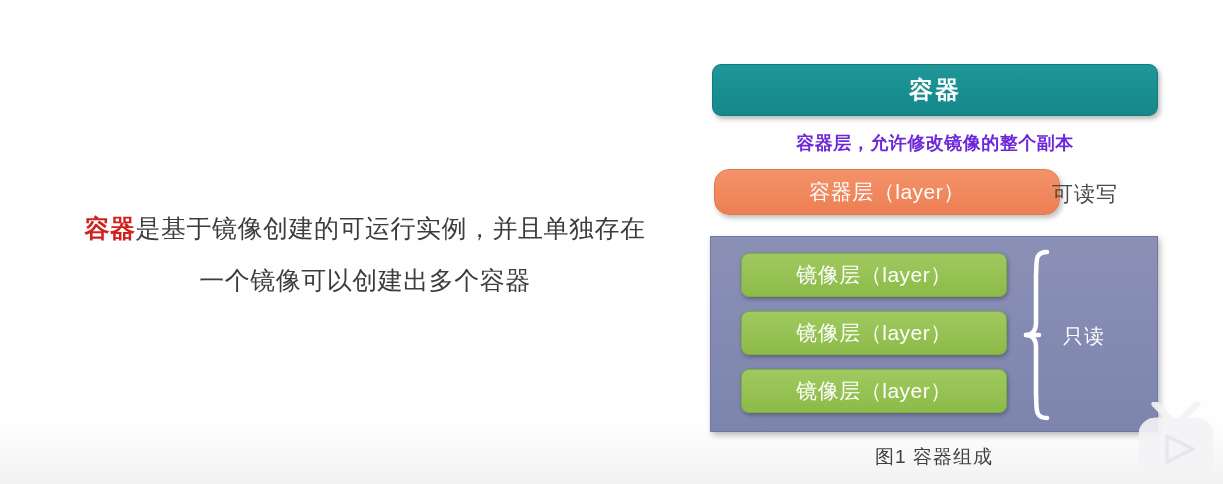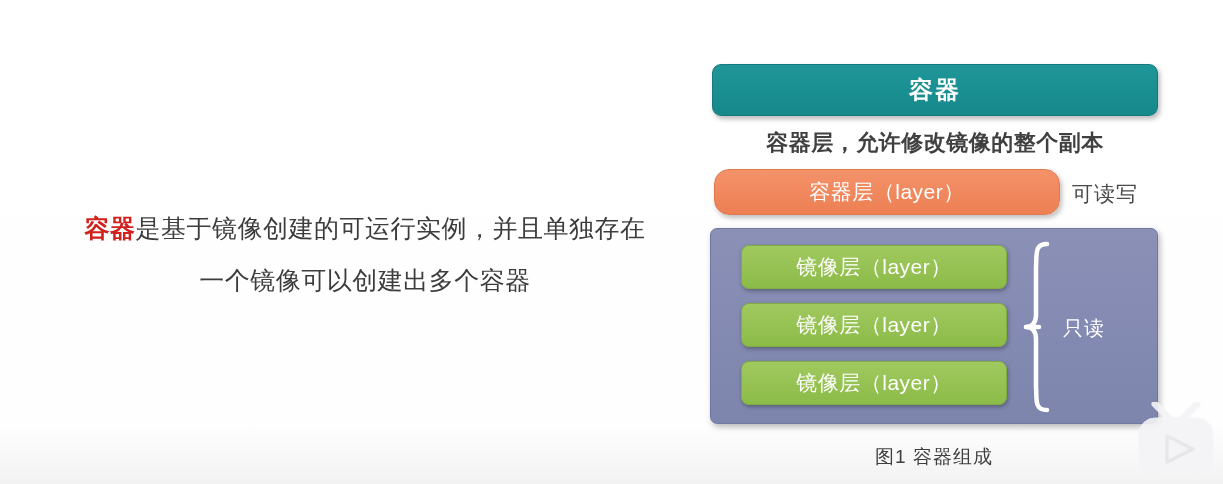--- a/index.html
+++ b/index.html
@@ -73,22 +73,22 @@
     font-weight: 600;
     letter-spacing: 2px;
   }
 
   .note-red {
     position: absolute;
     left: 12px;
     top: 76px;
     width: 446px;
     text-align: center;
-    color: #404040;
-    font-size: 22px;
+    color: #6d28d9;
+    font-size: 18px;
     font-weight: 700;
     letter-spacing: 0.5px;
     line-height: 30px;
   }
 
   .container-layer {
     position: absolute;
     left: 14px;
     top: 117px;
     width: 346px;
@@ -102,37 +102,37 @@
     align-items: center;
     justify-content: center;
     color: #ffffff;
     font-size: 21px;
     font-weight: 500;
     letter-spacing: 0.5px;
   }
 
   .rw-label {
     position: absolute;
-    left: 372px;
+    left: 352px;
     top: 128px;
     color: #4a4a4a;
     font-size: 21px;
     font-weight: 500;
     letter-spacing: 1px;
     white-space: nowrap;
   }
 
   .image-box {
     position: absolute;
     left: 10px;
-    top: 176px;
+    top: 184px;
     width: 448px;
     height: 196px;
     box-sizing: border-box;
-    border-radius: 7px;
+    border-radius: 0;
     background: linear-gradient(to bottom, #8a90b6 0%, #7e85ad 100%);
     border: 1px solid #6f77a2;
     box-shadow: 2px 3px 6px rgba(0,0,0,0.28);
   }
 
   .image-layers {
     position: absolute;
     left: 30px;
     top: 16px;
     width: 266px;

